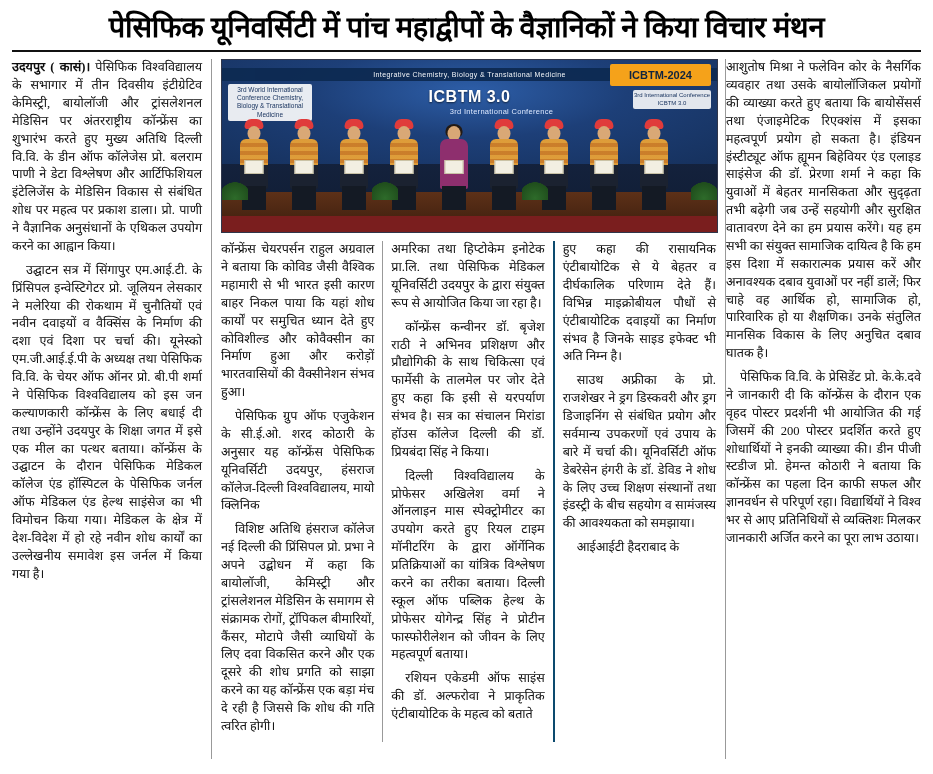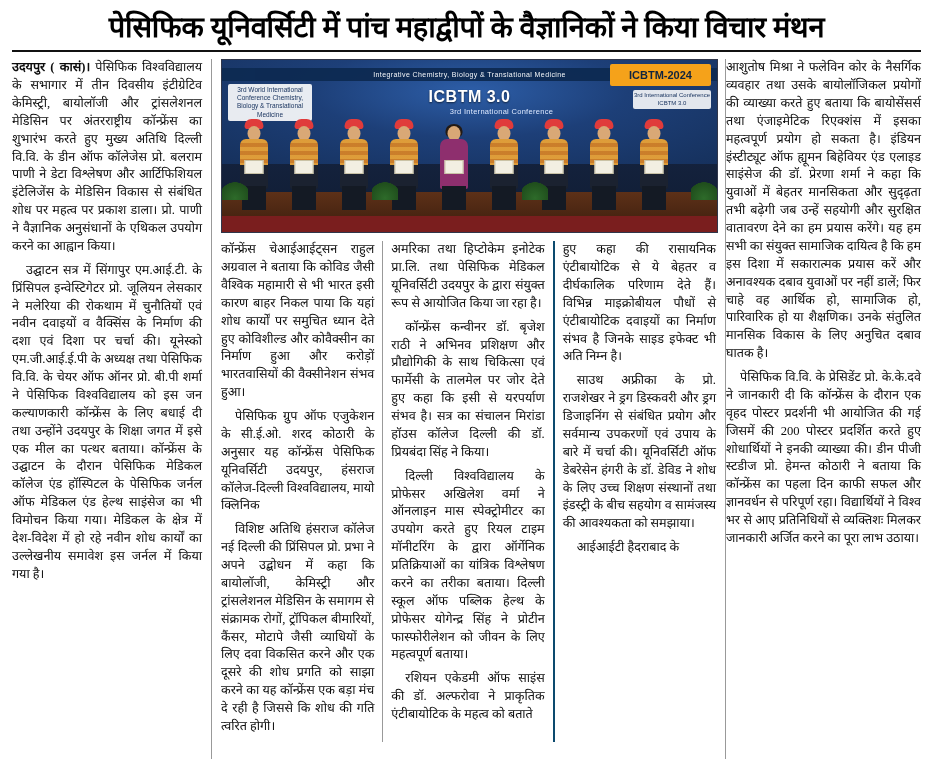--- a/index.html
+++ b/index.html
@@ -394,21 +394,21 @@
               <div class="plant-leaf"></div>
             </div>
           <div class="plants" style="right:0px;">
               <div class="plant-leaf"></div>
             </div>
         </div>
       </div>
 
       <div style="display:flex; gap:0;">
         <div style="width:165px; padding-right:8px; border-right:1px solid #999;">
-          <p class="first" data-bind="columns.mid_left.0.text">कॉन्फ्रेंस चेआईआईट्सन राहुल अग्रवाल ने बताया कि कोविड जैसी वैश्विक महामारी से भी भारत इसी कारण बाहर निकल पाया कि यहां शोध कार्यों पर समुचित ध्यान देते हुए कोविशील्ड और कोवैक्सीन का निर्माण हुआ और करोड़ों भारतवासियों की वैक्सीनेशन संभव हुआ।</p>
+          <p class="first" data-bind="columns.mid_left.0.text">कॉन्फ्रेंस चेयरपर्सन राहुल अग्रवाल ने बताया कि कोविड जैसी वैश्विक महामारी से भी भारत इसी कारण बाहर निकल पाया कि यहां शोध कार्यों पर समुचित ध्यान देते हुए कोविशील्ड और कोवैक्सीन का निर्माण हुआ और करोड़ों भारतवासियों की वैक्सीनेशन संभव हुआ।</p>
           <p data-bind="columns.mid_left.2.text">पेसिफिक ग्रुप ऑफ एजुकेशन के सी.ई.ओ. शरद कोठारी के अनुसार यह कॉन्फ्रेंस पेसिफिक यूनिवर्सिटी उदयपुर, हंसराज कॉलेज-दिल्ली विश्वविद्यालय, मायो क्लिनिक</p>
           <p data-bind="columns.mid_left.1.text">विशिष्ट अतिथि हंसराज कॉलेज नई दिल्ली की प्रिंसिपल प्रो. प्रभा ने अपने उद्बोधन में कहा कि बायोलॉजी, केमिस्ट्री और ट्रांसलेशनल मेडिसिन के समागम से संक्रामक रोगों, ट्रॉपिकल बीमारियों, कैंसर, मोटापे जैसी व्याधियों के लिए दवा विकसित करने और एक दूसरे की शोध प्रगति को साझा करने का यह कॉन्फ्रेंस एक बड़ा मंच दे रही है जिससे कि शोध की गति त्वरित होगी।</p>
         </div>
         <div style="width:165px; padding:0 8px; border-right:2px solid #0c4a6e;">
           <p class="first" data-bind="columns.mid_center.0.text">अमरिका तथा हिप्टोकेम इनोटेक प्रा.लि. तथा पेसिफिक मेडिकल यूनिवर्सिटी उदयपुर के द्वारा संयुक्त रूप से आयोजित किया जा रहा है।</p>
           <p data-bind="columns.mid_center.1.text">कॉन्फ्रेंस कन्वीनर डॉ. बृजेश राठी ने अभिनव प्रशिक्षण और प्रौद्योगिकी के साथ चिकित्सा एवं फार्मेसी के तालमेल पर जोर देते हुए कहा कि इसी से यरपर्याण संभव है। सत्र का संचालन मिरांडा हॉउस कॉलेज दिल्ली की डॉ. प्रियबंदा सिंह ने किया।</p>
           <p data-bind="columns.mid_center.2.text">दिल्ली विश्वविद्यालय के प्रोफेसर अखिलेश वर्मा ने ऑनलाइन मास स्पेक्ट्रोमीटर का उपयोग करते हुए रियल टाइम मॉनीटरिंग के द्वारा ऑर्गेनिक प्रतिक्रियाओं का यांत्रिक विश्लेषण करने का तरीका बताया। दिल्ली स्कूल ऑफ पब्लिक हेल्थ के प्रोफेसर योगेन्द्र सिंह ने प्रोटीन फास्फोरीलेशन को जीवन के लिए महत्वपूर्ण बताया।</p>
           <p data-bind="columns.mid_center.3.text">रशियन एकेडमी ऑफ साइंस की डॉ. अल्फरोवा ने प्राकृतिक एंटीबायोटिक के महत्व को बताते</p>
         </div>
         <div style="width:165px; padding-left:8px;">

